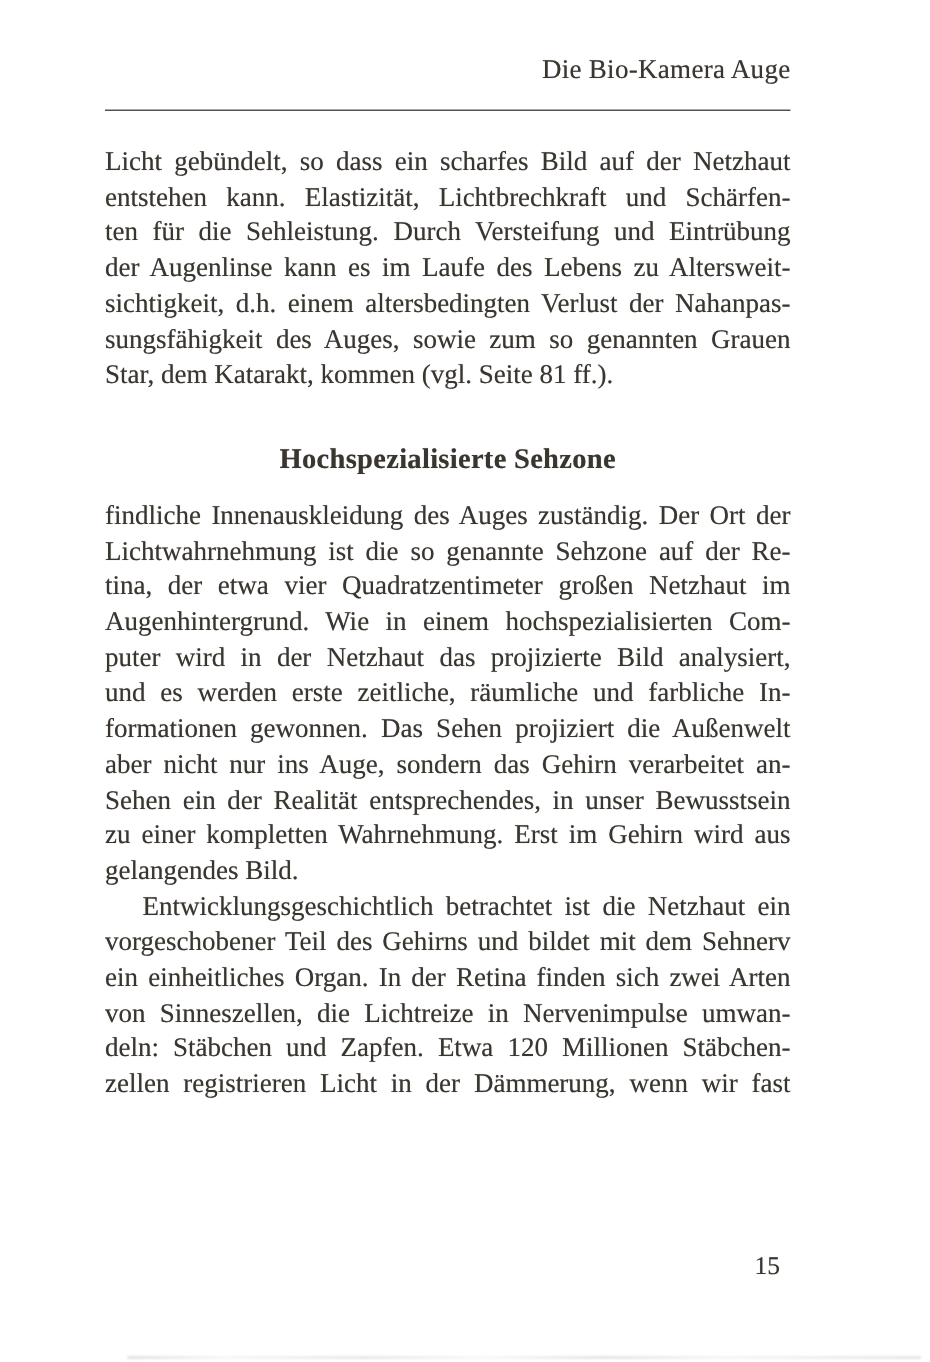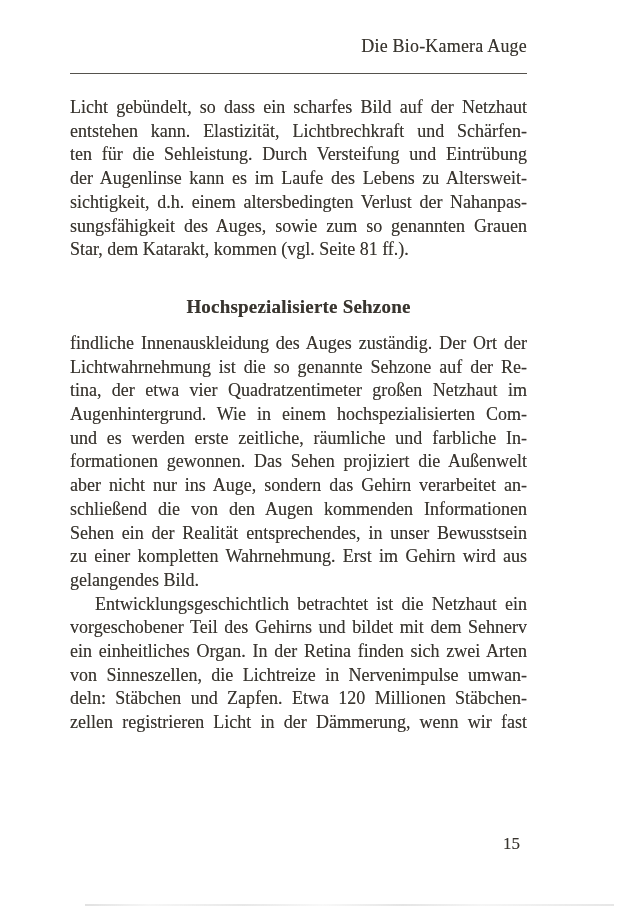--- a/index.html
+++ b/index.html
@@ -97,24 +97,24 @@
         <div class="line">sichtigkeit, d.h. einem altersbedingten Verlust der Nahanpas-</div>
         <div class="line">sungsfähigkeit des Auges, sowie zum so genannten Grauen</div>
         <div class="line last">Star, dem Katarakt, kommen (vgl. Seite 81 ff.).</div>
       </div>
       <div class="section-heading">Hochspezialisierte Sehzone</div>
       <div class="paragraph">
         <div class="line">findliche Innenauskleidung des Auges zuständig. Der Ort der</div>
         <div class="line">Lichtwahrnehmung ist die so genannte Sehzone auf der Re-</div>
         <div class="line">tina, der etwa vier Quadratzentimeter großen Netzhaut im</div>
         <div class="line">Augenhintergrund. Wie in einem hochspezialisierten Com-</div>
+        <div class="line">puter wird in der Netzhaut das projizierte Bild analysiert,</div>
         <div class="line">und es werden erste zeitliche, räumliche und farbliche In-</div>
         <div class="line">formationen gewonnen. Das Sehen projiziert die Außenwelt</div>
         <div class="line">aber nicht nur ins Auge, sondern das Gehirn verarbeitet an-</div>
-        <div class="line">schließend die von den Augen kommenden Informationen</div>
         <div class="line">Sehen ein der Realität entsprechendes, in unser Bewusstsein</div>
         <div class="line">zu einer kompletten Wahrnehmung. Erst im Gehirn wird aus</div>
         <div class="line last">gelangendes Bild.</div>
       </div>
       <div class="paragraph">
         <div class="line indent">Entwicklungsgeschichtlich betrachtet ist die Netzhaut ein</div>
         <div class="line">vorgeschobener Teil des Gehirns und bildet mit dem Sehnerv</div>
         <div class="line">ein einheitliches Organ. In der Retina finden sich zwei Arten</div>
         <div class="line">von Sinneszellen, die Lichtreize in Nervenimpulse umwan-</div>
         <div class="line">deln: Stäbchen und Zapfen. Etwa 120 Millionen Stäbchen-</div>

